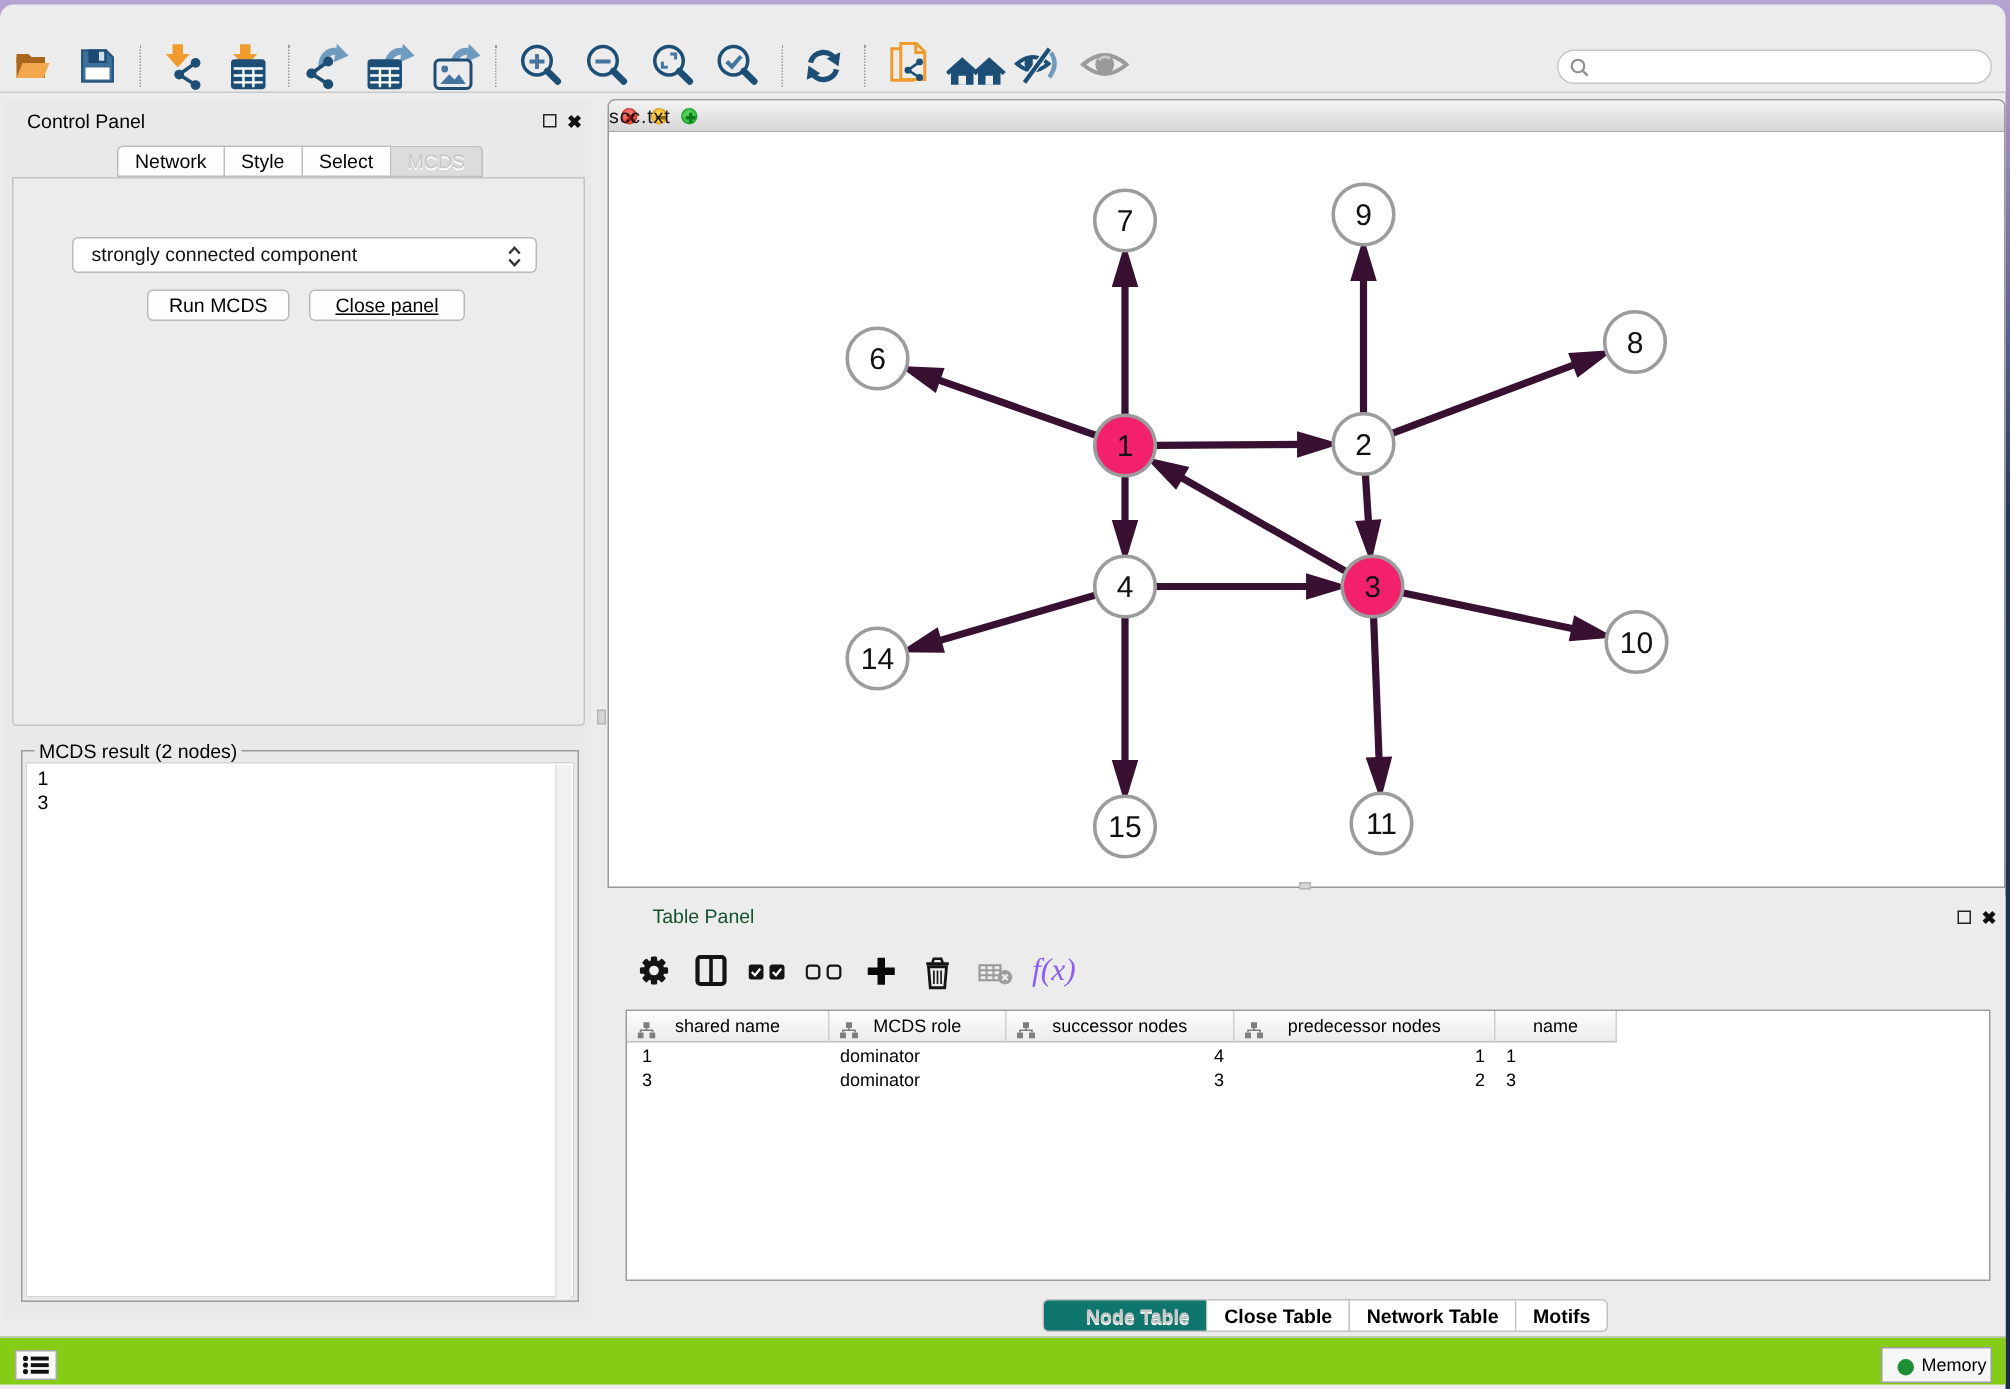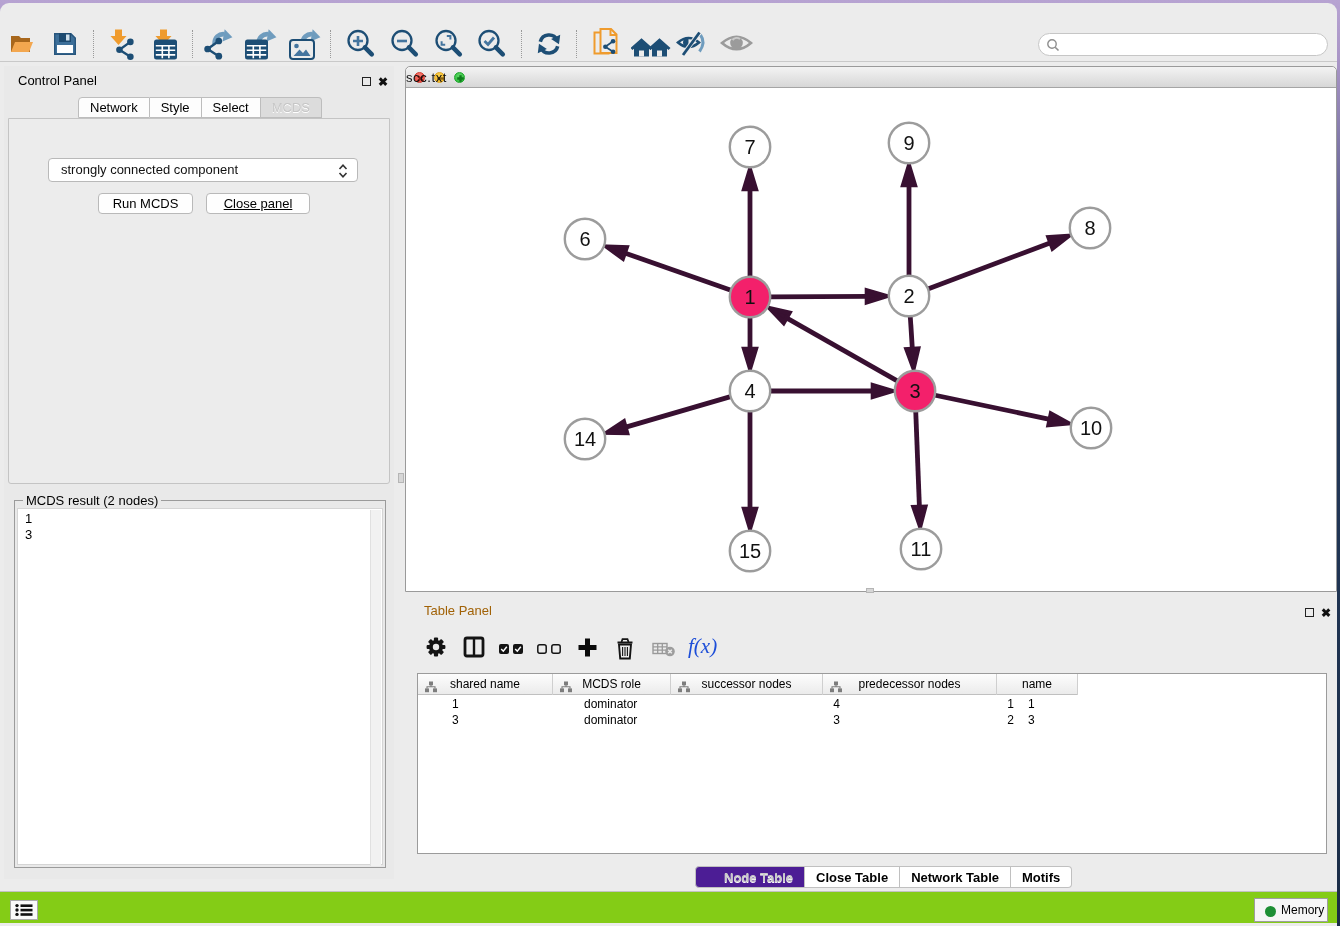--- a/index.html
+++ b/index.html
@@ -46,34 +46,34 @@
 .mac { position:absolute; top:4.5px; width:11px; height:11px; border-radius:50%; }
 .mac.r { left:8px; background:radial-gradient(circle at 50% 35%,#f8857b,#ee4236); border:0.5px solid #cf3a2e; }
 .mac.y { left:28px; background:radial-gradient(circle at 50% 35%,#fcd34f,#f5b723); border:0.5px solid #dda31f; }
 .mac.g { left:47.5px; background:radial-gradient(circle at 50% 35%,#63d86a,#23b932); border:0.5px solid #1ea52c; }
 .mac svg { position:absolute; left:0; top:0; }
 #graph { position:absolute; left:0; top:21px; }
 #grip1 { position:absolute; left:866px; top:585px; width:8px; height:5px; background:#d6d6d6; border:1px solid #b5b5b5; }
 #grip2 { position:absolute; left:398px; top:470px; width:6px; height:10px; background:#d6d6d6; border:1px solid #b5b5b5; }
 
 #tpanel { position:absolute; left:405px; top:594px; width:932px; height:294px; background:#ececec; }
-#tpanel .phead { position:absolute; left:19px; top:6px; font-size:13px; color:#a16207; }
+#tpanel .phead { position:absolute; left:30px; top:6px; font-size:13px; color:#14532d; }
 #ttool { position:absolute; left:14px; top:28px; width:904px; height:38px; }
-#ttable { position:absolute; left:12px; top:76px; width:910px; height:181px; background:#fff; border:1px solid #9b9b9b;padding-left:24px; }
+#ttable { position:absolute; left:12px; top:76px; width:910px; height:181px; background:#fff; border:1px solid #9b9b9b; }
 #thead { position:absolute; left:0; top:0; width:660px; height:21px; background:linear-gradient(180deg,#fdfdfd,#ebebeb); border-bottom:1px solid #c0c0c0; }
 .hc { position:absolute; top:0; height:21px; border-right:1px solid #cfcfcf; font-size:12px; color:#000; text-align:center; line-height:20px; }
 .hic { position:absolute; left:7px; top:5px; }
 .tr { position:absolute; width:100%; height:16px; font-size:12px; color:#000; }
 .td { position:absolute; line-height:16px; }
 
 #btabs { position:absolute; left:290px; top:269px; height:22px; }
 .btab { position:relative; float:left; height:22px; line-height:21px; padding:0 11px; font-size:13px; font-weight:bold; background:#fff; border:1px solid #c0c0c0; border-left:none; color:#000; }
 .btab.first { border-left:1px solid #c0c0c0; border-radius:4px 0 0 4px; }
 .btab.last { border-radius:0 4px 4px 0; }
-.btab.sel { background:#4c1d95; color:#c9c9c9; text-shadow:0 1px 0 #fff;padding-left:28px; }
+.btab.sel { background:#0f766e; color:#c9c9c9; text-shadow:0 1px 0 #fff;padding-left:28px; }
 
 #statusbar { position:absolute; left:0; top:888px; width:1337px; height:32px; background:#84cc16; border-top:1px solid #c2c2c2; }
 #listbtn { position:absolute; left:10px; top:8px; width:28px; height:20px; background:#fafafa; border:1px solid #ababab; }
 #membtn { position:absolute; right:9px; top:6px; width:74px; height:24px; background:#f6f6f6; border:1px solid #9e9e9e; font-size:12px; color:#000; line-height:22px; text-align:left; padding-left:26px; }
 #memdot { position:absolute; left:10px; top:6.5px; width:11px; height:11px; border-radius:50%; background:#1e8f35; }
 </style>
 </head>
 <body>
 <div id="app">
   <div id="toolbar">
@@ -370,21 +370,21 @@
             <path d="M7.6 10 v9 M10 10 v9 M12.4 10 v9" stroke="#141414" stroke-width="1.1"></path>
           </svg></div>
         <div style="position:absolute;left:233px;top:15px;"><svg width="24" height="17" viewBox="0 0 24 17">
             <g>
               <rect x="1" y="3.5" width="14" height="10" fill="none" stroke="#999" stroke-width="1.4"></rect>
               <path d="M1 6.8 h14 M1 10.1 h14 M5.7 3.5 v10 M10.3 3.5 v10" stroke="#999" stroke-width="1.3"></path>
               <circle cx="18" cy="11.5" r="4.8" fill="#9d9d9d"></circle>
               <path d="M16.2 9.7 L19.8 13.3 M19.8 9.7 L16.2 13.3" stroke="#ececec" stroke-width="1.5"></path>
             </g>
           </svg></div>
-        <div style="position:absolute;left:269px;top:9px;font-family:'Liberation Serif',serif;font-style:italic;font-size:21px;color:#1d4ed8;">f(x)</div>
+        <div style="position:absolute;left:269px;top:9px;font-family:'Liberation Serif',serif;font-style:italic;font-size:21px;color:#8b5cf6;">f(x)</div>
       </div>
     <div id="ttable">
         <div id="thead">
           <div class="hc" style="left:0px;width:135px;"><span class="hic" style="left:7px;"><svg width="12" height="12" viewBox="0 0 12 12">
                 <g fill="#7d7d7d">
                   <rect x="4" y="0.5" width="4" height="3.8"></rect>
                   <rect x="0" y="7.4" width="4" height="3.8"></rect>
                   <rect x="8" y="7.4" width="4" height="3.8"></rect>
                   <path d="M6 4 v2 M2 7.4 v-1.6 h8 v1.6" fill="none" stroke="#7d7d7d" stroke-width="1.1"></path>
                 </g>

